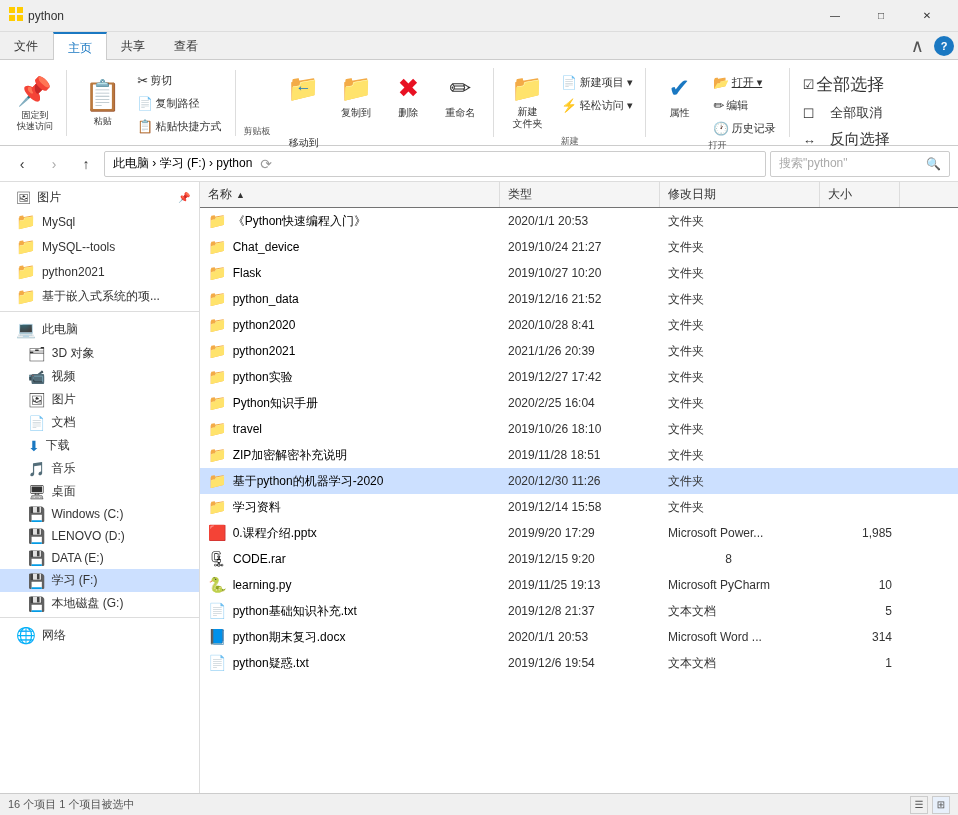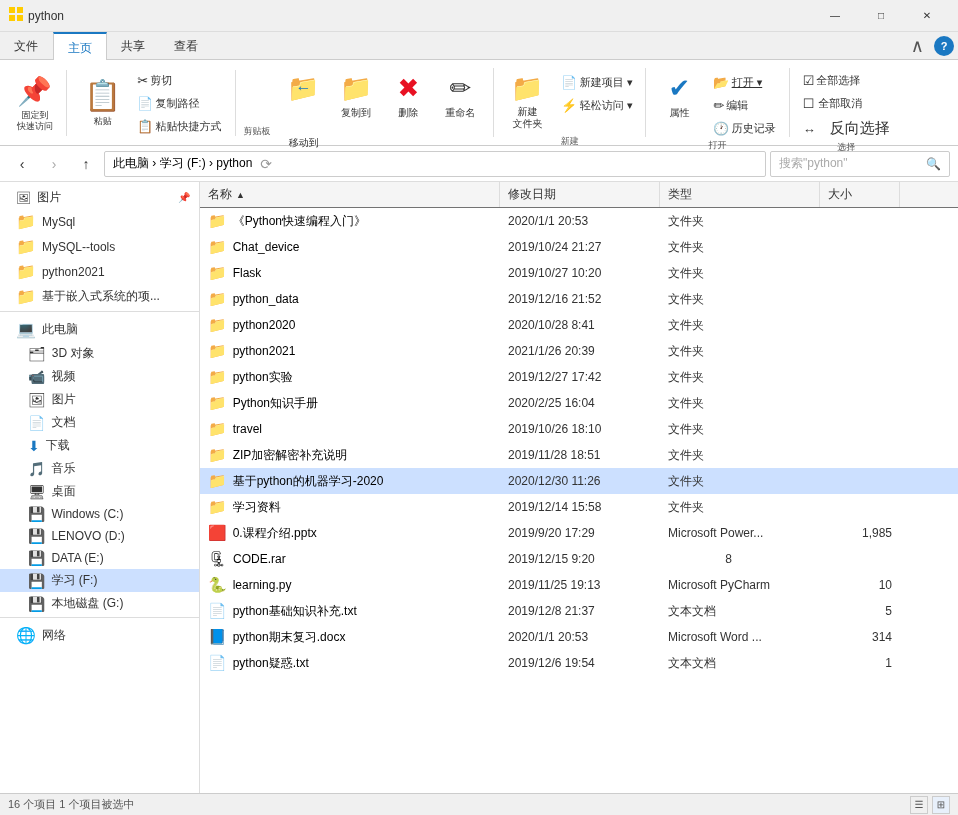--- a/index.html
+++ b/index.html
@@ -378,25 +378,25 @@
       <div style="font-size:9px; color:#555; text-align:center; padding-bottom:2px;">打开</div>
     </div>
   </div>
   <div class="ribbon-divider"></div>
 
   <div class="ribbon-section" style="padding:2px 4px;">
     <div style="display:flex; flex-direction:column; justify-content:space-between; height:100%;">
       <div style="display:flex; flex-direction:column; gap:2px; padding-top:4px;">
         <div class="ribbon-btn-small">
           <span style="font-size:13px;">☑</span>
-          <span style="font-size:11px; margin-left:2px;text-align:right;">全部选择</span>
+          <span style="font-size:17px; margin-left:2px;text-align:right;">全部选择</span>
         </div>
         <div class="ribbon-btn-small">
           <span style="font-size:13px;">☐</span>
-          <span style="font-size:11px; margin-left:4px;">全部取消</span>
+          <span style="font-size:13px; margin-left:16px;">全部取消</span>
         </div>
         <div class="ribbon-btn-small">
           <span style="font-size:13px;">↔</span>
           <span style="font-size:15px; margin-left:14px;">反向选择</span>
         </div>
       </div>
       <div style="font-size:9px; color:#555; text-align:center; padding-bottom:2px;">选择</div>
     </div>
   </div>
 </div>
@@ -497,22 +497,22 @@
       <span style="font-size:16px;">🌐</span>
       <span>网络</span>
     </div>
   </div>
 
   <div id="file-list-container">
     <div id="file-list-header">
       <div class="col-header col-name">
         名称 <span style="font-size:9px;">▲</span>
       </div>
+      <div class="col-header col-type">类型</div>
       <div class="col-header col-date">修改日期</div>
-      <div class="col-header col-type">类型</div>
       <div class="col-header col-size" style="text-align:right;">大小</div>
     </div>
     <div id="file-list-body">
     <div class="file-row">
     <div class="file-name">
       <span style="color:#FFCC00; font-size:15px;">📁</span>
       <span>《Python快速编程入门》</span>
     </div>
     <div class="file-date">2020/1/1 20:53</div>
     <div class="file-type">文件夹</div>

